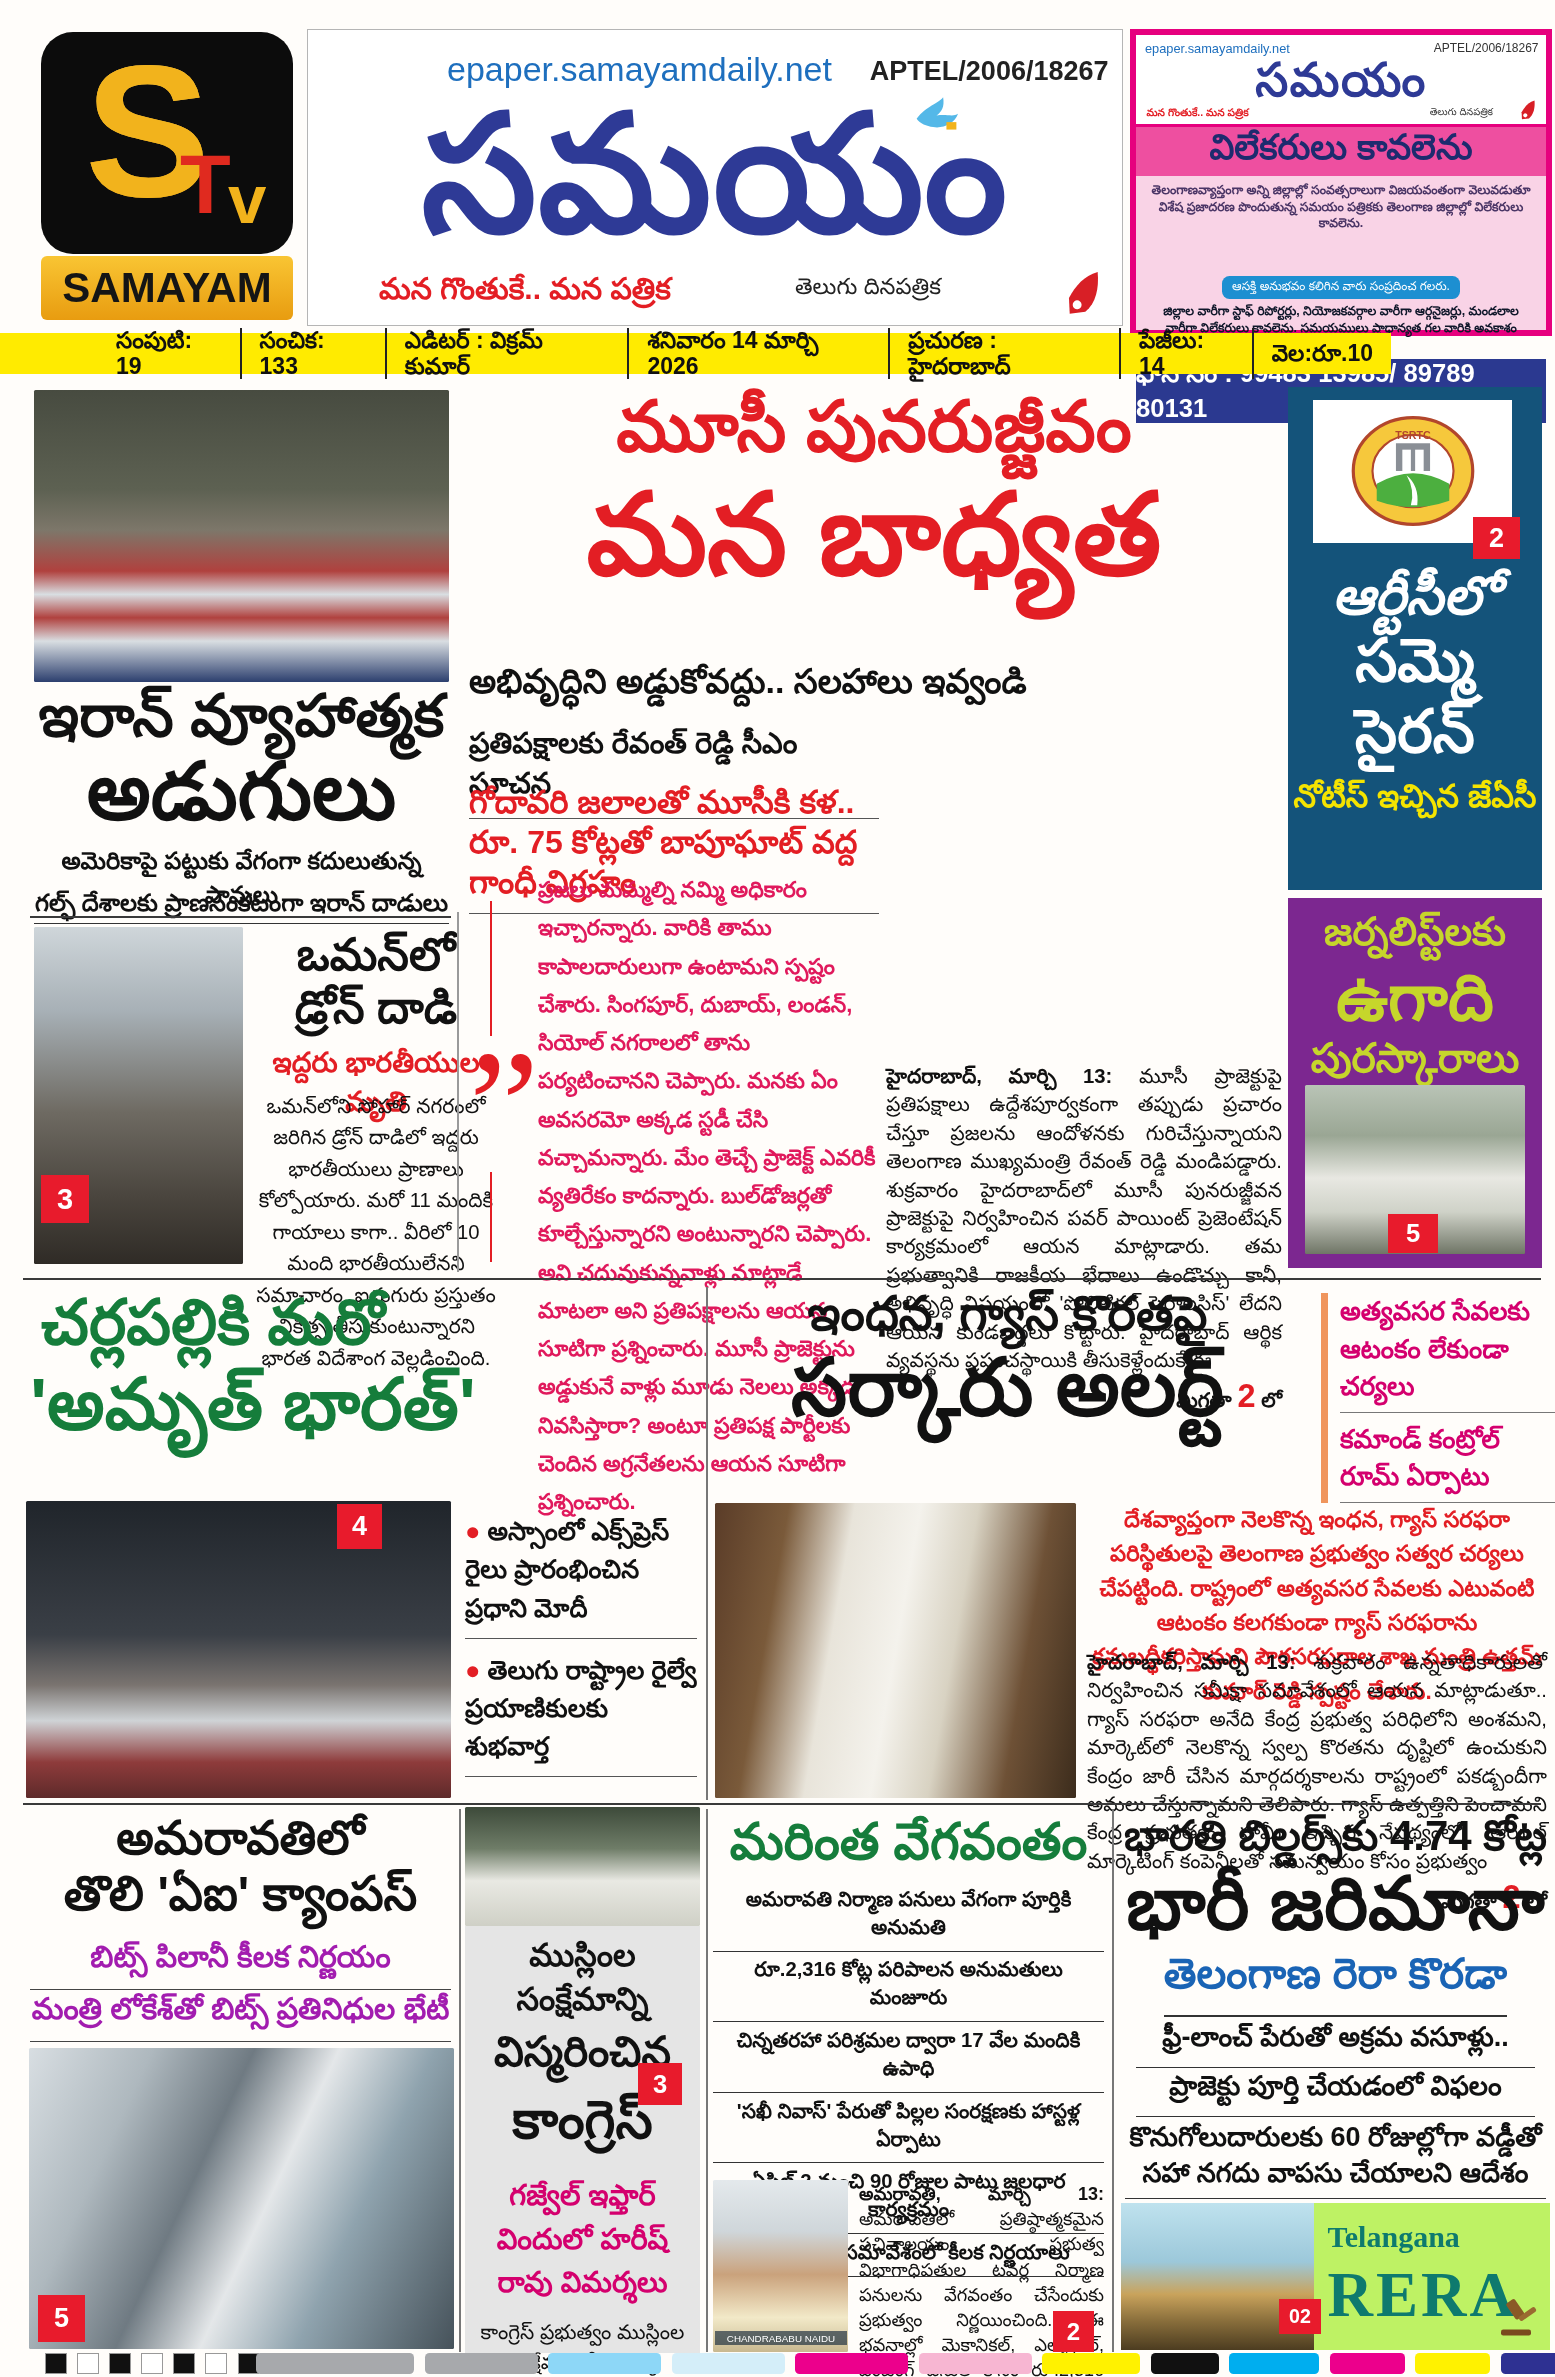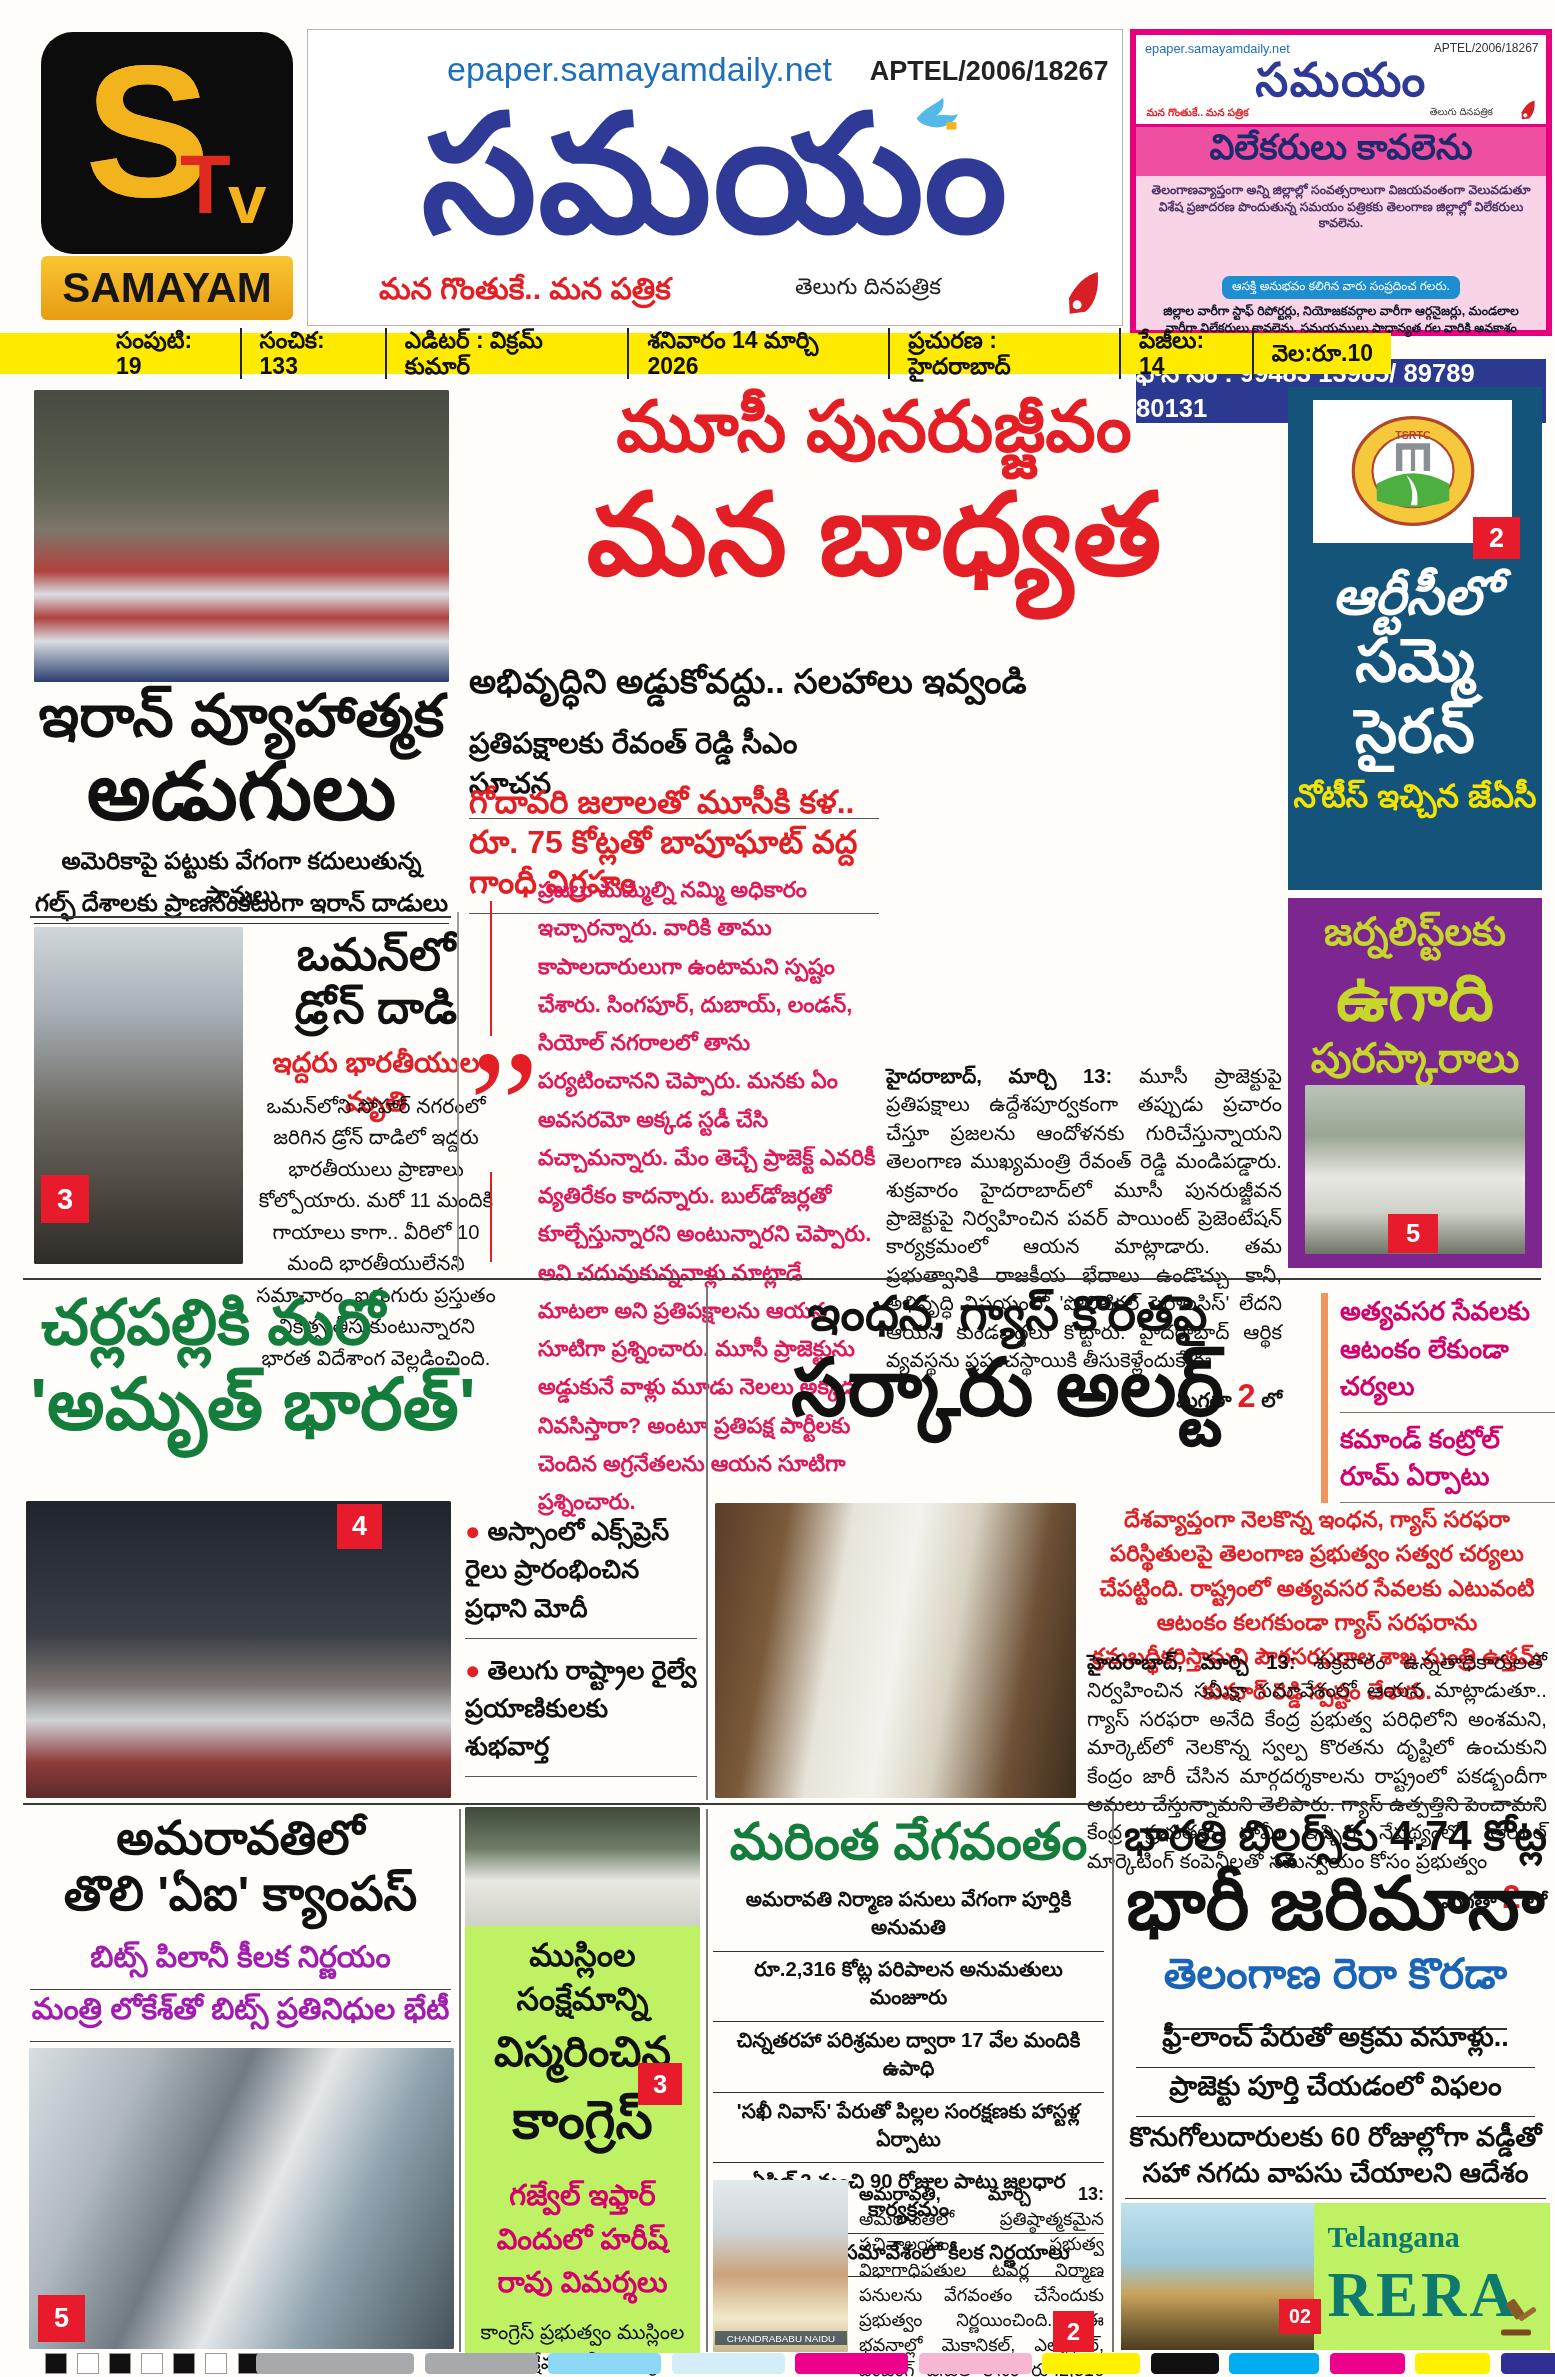--- a/index.html
+++ b/index.html
@@ -234,21 +234,21 @@
     <div class="abs photo" style="left:29px;top:2048px;width:425px;height:301px;background:
       linear-gradient(115deg,#d8dee2 0%,#aeb8be 22%,#6f7a82 40%,#e4e7e9 55%,#8fa3ae 72%,#46525a 100%);"></div>
     <div class="badge" style="left:38px;top:2295px;width:47px;height:47px;font-size:27px;">5</div>
   </div>
 
   <div class="vr" style="left:459px;top:1809px;width:1.5px;height:543px;background:#777;"></div>
 
   <div class="abs" style="left:0;top:0;width:0;height:0;">
     <div class="abs photo" style="left:465px;top:1807px;width:235px;height:119px;background:
       linear-gradient(180deg,#3d4a3a 0%,#6f7d68 35%,#e9e9e3 62%,#cfd0c6 100%);"></div>
-    <div class="abs" style="left:465px;top:1926px;width:235px;height:427px;background:#bef264;box-sizing:border-box;padding:10.5px 7.5px;">
+    <div class="abs" style="left:465px;top:1926px;width:235px;height:427px;background:#e5e5e5;box-sizing:border-box;padding:10.5px 7.5px;">
       <div class="ctr bold" style="font-size:32px;">ముస్లింల సంక్షేమాన్ని</div>
       <div class="ctr bold" style="font-size:42px;margin-top:3px;">విస్మరించిన</div>
       <div class="ctr bold" style="font-size:53px;margin-top:3px;">కాంగ్రెస్</div>
       <div class="ctr bold magenta" style="font-size:29px;line-height:1.5;margin-top:10.5px;width:181px;margin-left:auto;margin-right:auto;">గజ్వేల్ ఇఫ్తార్ విందులో హరీష్ రావు విమర్శలు</div>
       <div class="ctr" style="font-size:20.3px;line-height:1.5;margin-top:12px;">కాంగ్రెస్ ప్రభుత్వం ముస్లింల సంక్షేమం కోసం ఒక్క రూపాయి కూడా ఖర్చు చేయలేదు. గజ్వేల్ అభివృద్ధి కోసం ఇచ్చిన నిధులు తిరిగి వెనక్కి తీసుకుంది. కొత్త నిధులు ఇవ్వాల్సింది పోయి, ఉన్న నిధులు లాక్కోవడం దారుణం.</div>
     </div>
     <div class="badge" style="left:638px;top:2063px;width:44px;height:42px;font-size:25.6px;">3</div>
   </div>
 
   <div class="vr" style="left:706px;top:1809px;width:1.5px;height:543px;background:#777;"></div>
@@ -271,21 +271,21 @@
       <span>అమరావతిలో ప్రతిష్ఠాత్మకమైన సచివాలయం, ప్రభుత్వ విభాగాధిపతుల టవర్ల నిర్మాణ పనులను వేగవంతం చేసేందుకు ప్రభుత్వం నిర్ణయించింది. ఈ భవనాల్లో మెకానికల్, ఎలక్ట్రికల్, ప్లంబింగ్ పనుల కోసం రూ.2,316 కోట్ల పరిపాలన అనుమతులు మంజూరు చేసింది. రాజధానిలో తెలుగు సంస్కృతి ఉట్టిపడేలా రూ.119 కోట్లతో కల్చరల్ సెంటర్ నిర్మాణానికి ఆమోదం తెలిపింది. అమరావతిలో</span>
     </div>
     <div class="badge" style="left:1053px;top:2311px;width:41px;height:41px;font-size:24px;">2</div>
   </div>
 
   <div class="vr" style="left:1112px;top:1809px;width:1.5px;height:543px;background:#777;"></div>
 
   <div class="abs" style="left:0;top:0;width:0;height:0;">
     <div class="abs ctr bold" style="left:1121px;top:1812px;width:429px;font-size:42px;">భారతి బిల్డర్స్‌కు 4.74 కోట్ల</div>
     <div class="abs ctr bold" style="left:1121px;top:1861px;width:429px;font-size:74px;">భారీ జరిమానా</div>
-    <div class="abs ctr bold" style="left:1121px;top:1950px;width:429px;font-size:42px;color:#1a64b5;"><span style="display:inline-block;padding-bottom:20px;border-bottom:2.3px solid #333;">తెలంగాణ రెరా కొరడా</span></div>
+    <div class="abs ctr bold" style="left:1121px;top:1950px;width:429px;font-size:42px;color:#1a64b5;"><span style="display:inline-block;padding-bottom:7px;border-bottom:2.3px solid #333;">తెలంగాణ రెరా కొరడా</span></div>
     <div class="abs ctr bold upoint" style="left:1136px;top:2022px;width:399px;font-size:27px;padding-bottom:7.5px;">ఫ్రీ-లాంచ్ పేరుతో అక్రమ వసూళ్లు..</div>
     <div class="abs ctr bold upoint" style="left:1136px;top:2071px;width:399px;font-size:27px;padding-bottom:7.5px;">ప్రాజెక్టు పూర్తి చేయడంలో విఫలం</div>
     <div class="abs ctr bold upoint" style="left:1125px;top:2119px;width:421px;font-size:27px;line-height:1.35;padding-bottom:6px;">కొనుగోలుదారులకు 60 రోజుల్లోగా వడ్డీతో సహా నగదు వాపసు చేయాలని ఆదేశం</div>
     <div class="abs" style="left:1121px;top:2203px;width:429px;height:147px;display:flex;">
       <div style="flex:0 0 45%;background:linear-gradient(180deg,#bfe2ee 0%,#9cc8da 40%,#c9a35c 62%,#8a6f3c 80%,#4c3c20 100%);"></div>
       <div style="flex:1;background:#bef264;position:relative;font-family:Liberation Serif, serif;">
         <div style="position:absolute;left:13.5px;top:16.6px;font-size:30px;font-weight:bold;color:#0e7a6e;">Telangana</div>
         <div style="position:absolute;left:13.5px;top:56px;font-size:63px;font-weight:bold;color:#0e7a6e;letter-spacing:3px;">RERA</div>
         <span style="position:absolute;right:7.5px;bottom:6px;">
           <svg viewBox="0 0 64 64" width="48" height="48">

